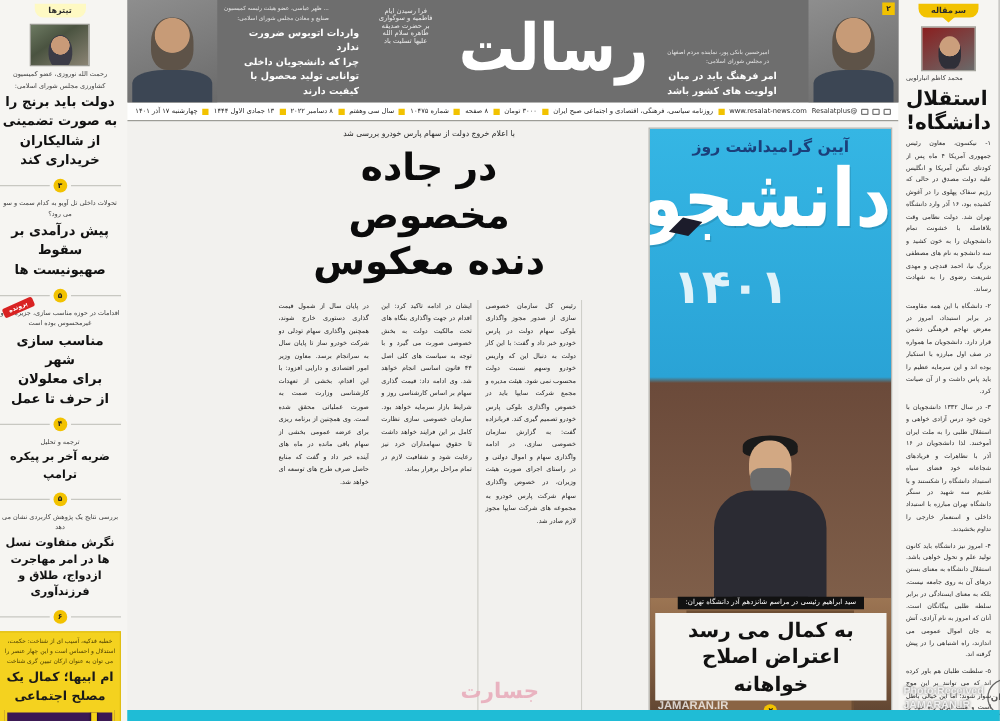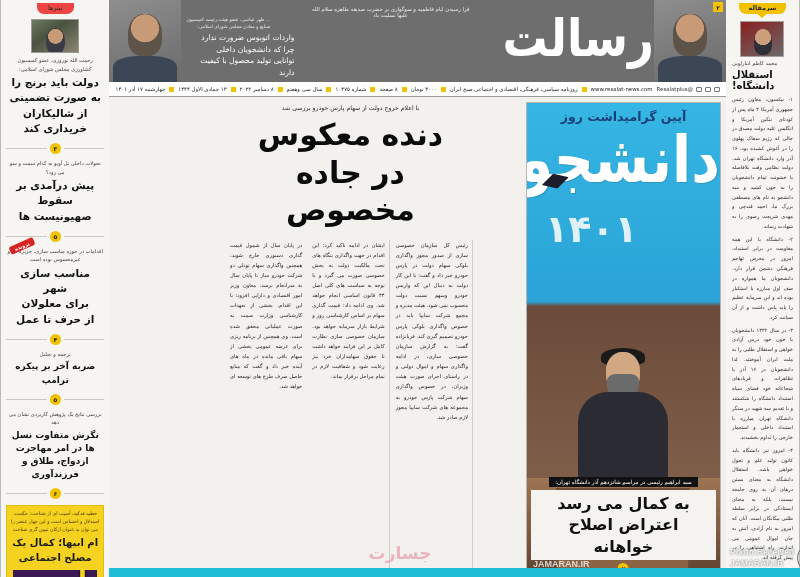--- a/index.html
+++ b/index.html
@@ -23,24 +23,24 @@
     height: 577px;
     background: #f6f5f2;
     border-left: 1px solid #b9b9b5;
     padding: 3px 5px 4px 5px;
     display: flex;
     flex-direction: column;
     position: relative;
   }
   .titr-tab {
     align-self: center;
-    background: #ef4444;
+    background: #fef9c3;
     color: #2b2b2b;
     font-size: 6.5px;
-    font-weight: normal;
+    font-weight: bold;
     padding: 1px 11px 2px 11px;
     border-radius: 0 0 7px 7px;
     letter-spacing: .2px;
     margin-bottom: 3px;
   }
   .sb-item { padding: 2px 1px 3px 1px; }
   .sb-photo {
     width: 48px; height: 34px;
     margin: 0 auto 3px auto;
     background: linear-gradient(145deg,#6d7a62 0%,#4a5340 40%,#8b8474 100%);
@@ -127,21 +127,21 @@
   
   .masthead {
     height: 82px;
     background: #6e6e6e;
     display: flex; flex-direction: row;
     position: relative; overflow: hidden;
     flex-shrink: 0;
   }
   .mh-logo {
     width: 172px; position: relative;
-    display: flex; align-items: center; justify-content: flex-start;
+    display: flex; align-items: center; justify-content: center;
   }
   .mh-logo .risalat {
     font-size: 45px; font-weight: bold; color: #ffffff;
     letter-spacing: -2px; transform: scaleY(1.15);
     margin-top: -6px;
   }
   .mh-mid {
     flex: 1; padding: 6px 8px 4px 8px;
     display: flex; flex-direction: column; align-items: flex-end;
   }
@@ -152,21 +152,21 @@
   .mh-block {
     width: 118px; padding: 6px 5px 4px 5px;
     display: flex; flex-direction: column;
     justify-content: flex-end; align-items: flex-end;
   }
   .mh-block .kick {
     font-size: 4.6px; color: #e6e6e6;
     line-height: 1.6; text-align: right; margin-bottom: 2px;
   }
   .mh-block .hd {
-    font-size: 7.6px; font-weight: normal; color: #ffffff;
+    font-size: 7.6px; font-weight: bold; color: #ffffff;
     line-height: 1.5; 
   }
   .mh-face {
     width: 72px; height: 82px;
     background: linear-gradient(160deg,#8e8e8e 0%,#6a6a6a 100%);
     position: relative; overflow: hidden; flex-shrink: 0;
   }
   .mh-face::before {
     content: ""; position: absolute;
     left: 50%; top: 14px; transform: translateX(-50%);
@@ -395,21 +395,21 @@
     content: ""; position: absolute;
     left: 13px; top: 7px; width: 18px; height: 26px;
     border-radius: 48% 48% 38% 38%;
     background: radial-gradient(circle at 50% 30%, #cb9f7c 0 40%, #2f2f38 42% 100%);
   }
   .ed-author {
     font-size: 5.2px; color: #3d3d3d;
     text-align: left; margin-bottom: 3px;
   }
   .ed-title {
-    font-size: 10px; font-weight: bold;
+    font-size: 16px; font-weight: bold;
     color: #111; text-align: left;
     margin-bottom: 4px; letter-spacing: -.3px;
   }
   .ed-text {
     flex: 1; font-size: 5.1px; line-height: 1.92;
     color: #272727; text-align: justify;
     overflow: hidden;
   }
   .ed-text p { margin-bottom: 3px; }
   .jamaran {
@@ -471,20 +471,30 @@
     </div>
   </aside>
 
   <div class="main">
 
     <header class="masthead">
       <div class="mh-pagenum">۲</div>
 
       <div class="mh-face"></div>
 
+      <div class="mh-block">
+        <div class="kick">
+          <div>امیرحسین بانکی پور، نماینده مردم اصفهان</div>
+          <div>در مجلس شورای اسلامی:</div>
+        </div>
+        <div class="hd">
+          <div>امر فرهنگ باید در میان</div>
+          <div>اولویت های کشور باشد</div>
+        </div>
+      </div>
 
       <div class="mh-logo">
         <div class="risalat">رسالت</div>
       </div>
 
       <div class="mh-mid">
         <div class="mh-condol">فرا رسیدن ایام فاطمیه و سوگواری بر حضرت صدیقه طاهره سلام الله علیها تسلیت باد</div>
       </div>
 
       <div class="mh-block">
@@ -557,22 +567,22 @@
             </div>
           </div>
           <div class="ph-footnum">۲</div>
         </div>
       </div>
 
       <div class="lead">
         <div class="lead-head-wrap">
           <div class="lead-kicker">با اعلام خروج دولت از سهام پارس خودرو بررسی شد</div>
           <div class="lead-title">
+            <div>در جاده مخصوص</div>
             <div>دنده معکوس</div>
-            <div>در جاده مخصوص</div>
           </div>
         </div>
         <div class="lead-body">
           <div class="col">رئیس کل سازمان خصوصی سازی از صدور مجوز واگذاری بلوکی سهام دولت در پارس خودرو خبر داد و گفت: با این کار دولت به دنبال این که واریس خودرو وسهم نسبت دولت محسوب نمی شود. هیئت مدیره و مجمع شرکت سایپا باید در خصوص واگذاری بلوکی پارس خودرو تصمیم گیری کند. قربانزاده گفت: به گزارش سازمان خصوصی سازی، در ادامه واگذاری سهام و اموال دولتی و در راستای اجرای صورت هیئت وزیران، در خصوص واگذاری سهام شرکت پارس خودرو به مجموعه های شرکت سایپا مجوز لازم صادر شد.</div>
           <div class="col">ایشان در ادامه تاکید کرد: این اقدام در جهت واگذاری بنگاه های تحت مالکیت دولت به بخش خصوصی صورت می گیرد و با توجه به سیاست های کلی اصل ۴۴ قانون اساسی انجام خواهد شد. وی ادامه داد: قیمت گذاری سهام بر اساس کارشناسی روز و شرایط بازار سرمایه خواهد بود. سازمان خصوصی سازی نظارت کامل بر این فرایند خواهد داشت تا حقوق سهامداران خرد نیز رعایت شود و شفافیت لازم در تمام مراحل برقرار بماند.</div>
           <div class="col">در پایان سال از شمول قیمت گذاری دستوری خارج شوند، همچنین واگذاری سهام تودلی دو شرکت خودرو ساز تا پایان سال به سرانجام برسد. معاون وزیر امور اقتصادی و دارایی افزود: با این اقدام، بخشی از تعهدات کارشناسی وزارت صمت به صورت عملیاتی محقق شده است. وی همچنین از برنامه ریزی برای عرضه عمومی بخشی از سهام باقی مانده در ماه های آینده خبر داد و گفت که منابع حاصل صرف طرح های توسعه ای خواهد شد.</div>
         </div>
       </div>
 
     </div>

